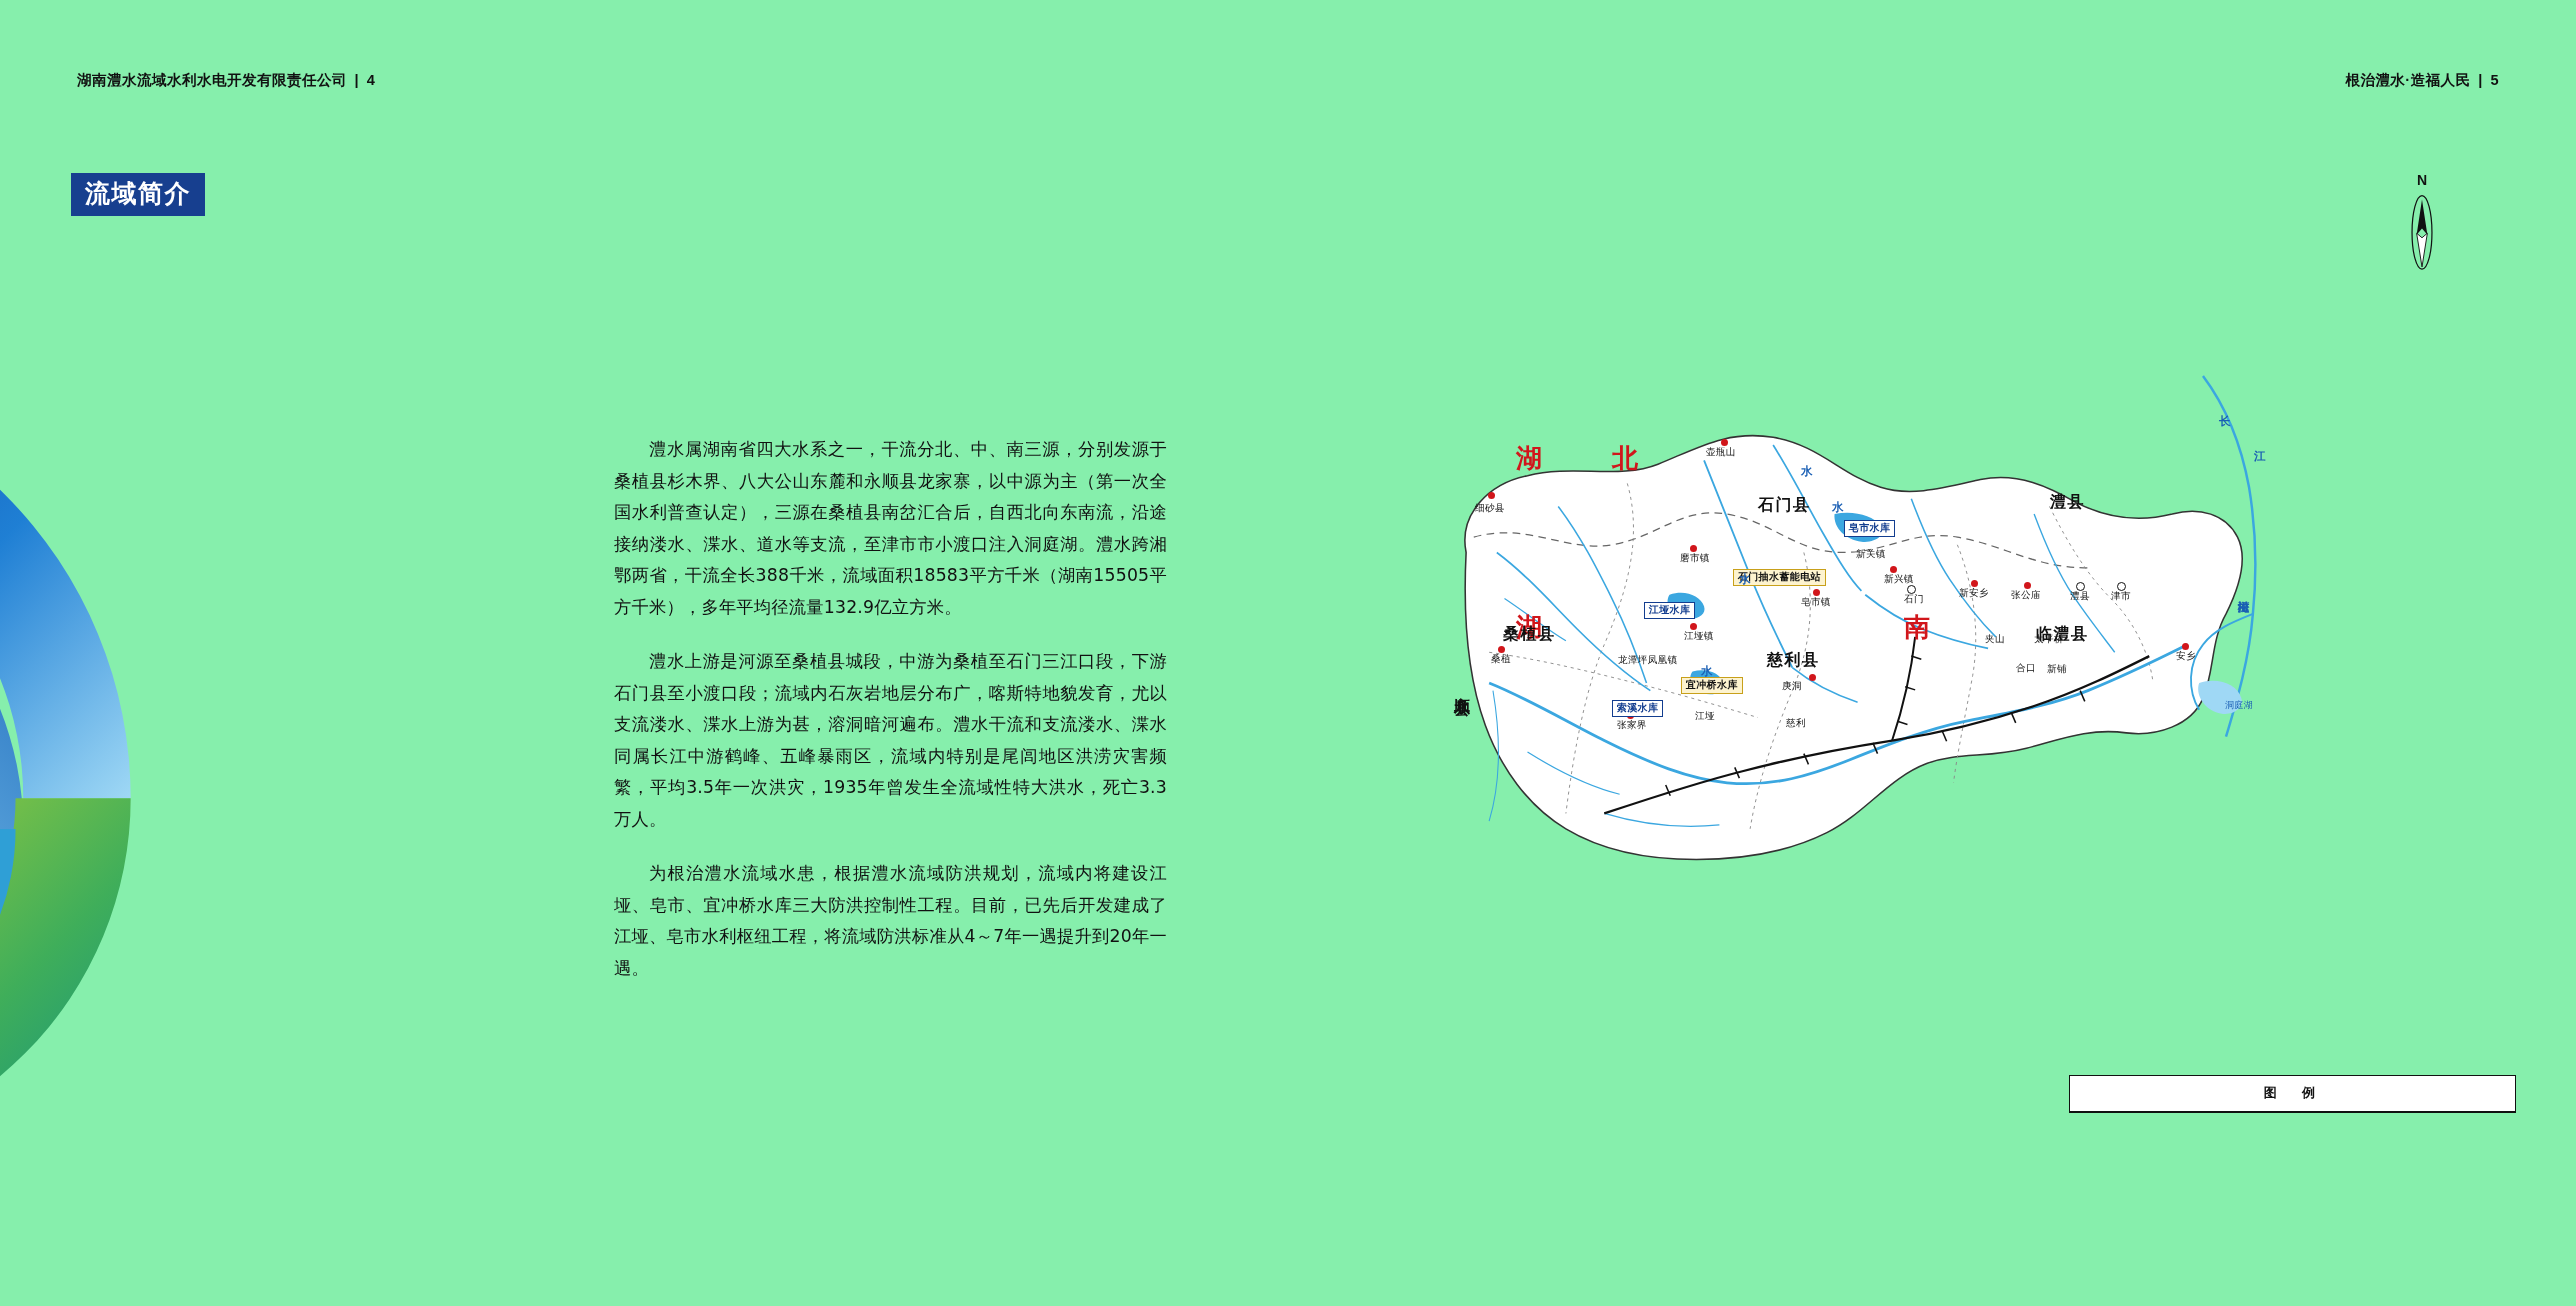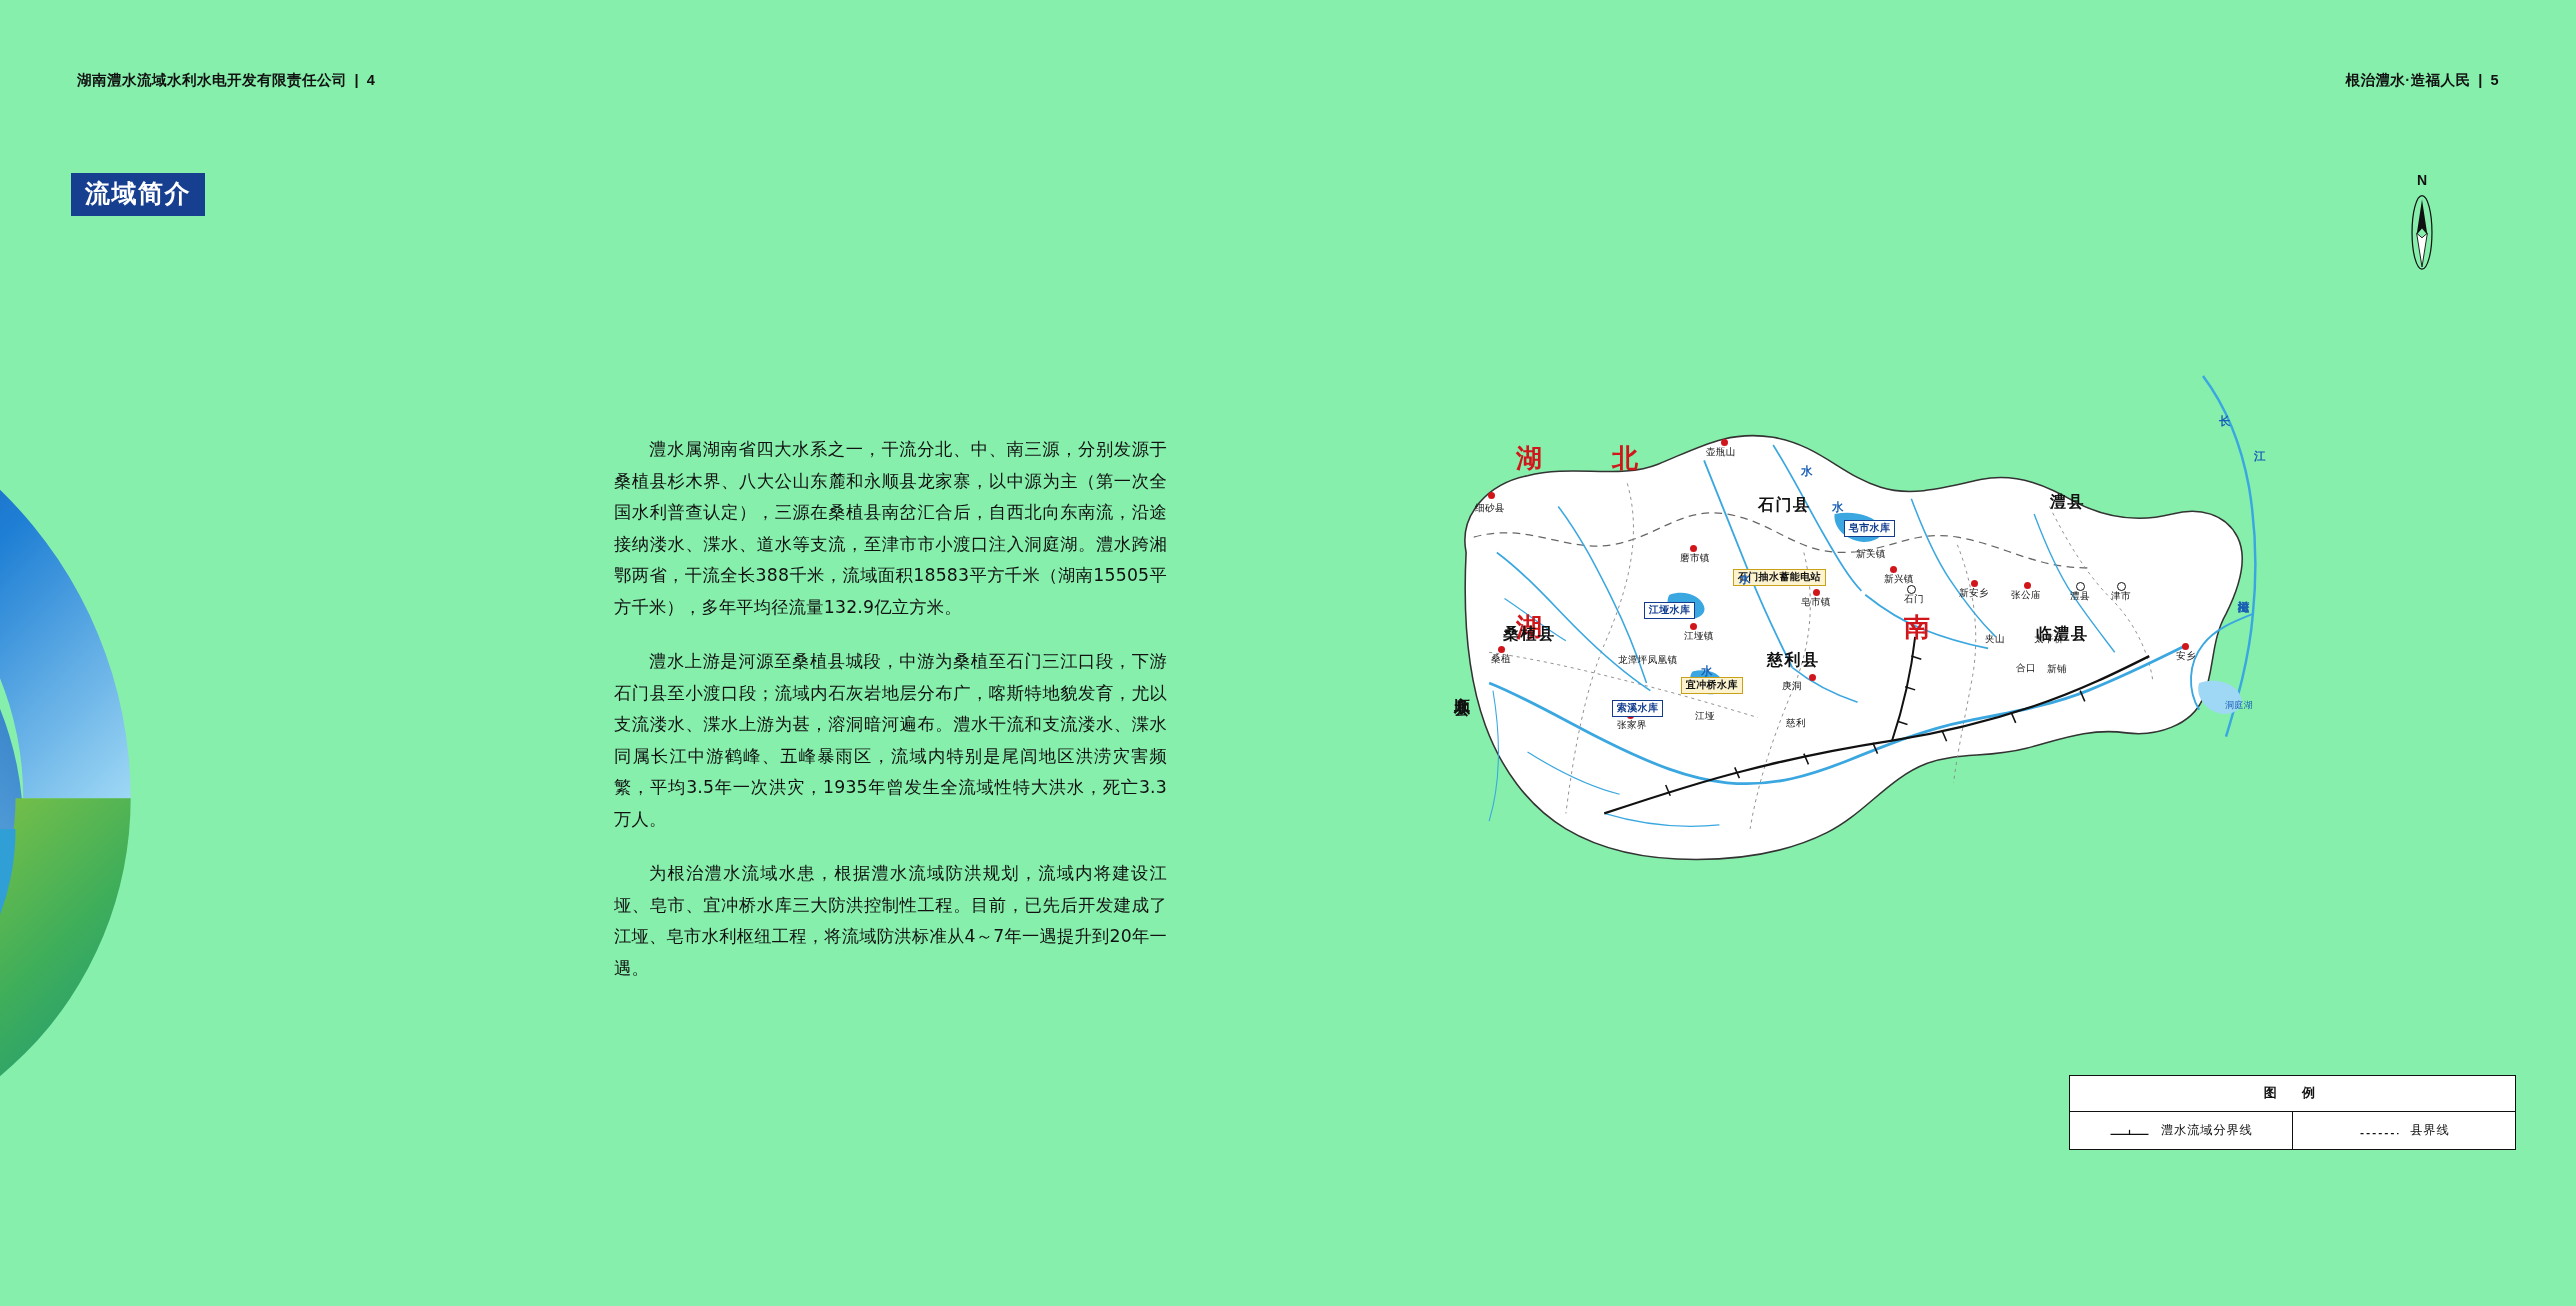--- a/index.html
+++ b/index.html
@@ -427,35 +427,16 @@
     <div class="map-label lbl-river" style="left:427px; top:144px;">水</div>
     <div class="map-label lbl-river" style="left:458px; top:180px;">水</div>
     <div class="map-label lbl-river" style="left:365px; top:252px;">水</div>
     <div class="map-label lbl-river" style="left:327px; top:344px;">水</div>
     <div class="map-label lbl-river-v" style="left:863px; top:270px; height:60px;">松滋河</div>
     <div class="map-label lbl-lake" style="left:851px; top:379px;">洞庭湖</div>
   </div>
 
   <div class="legend">
     <div class="legend-title">图　例</div>
-    <div class="legend-row">
-      <div class="legend-cell">
-        <span class="legend-sym">
-          <svg width="41" height="9.2" viewBox="0 0 54 12" xmlns="http://www.w3.org/2000/svg">
-            <line x1="2" y1="7" x2="52" y2="7" stroke="#111" stroke-width="1.6"></line>
-            <line x1="27" y1="1" x2="27" y2="7" stroke="#111" stroke-width="1.6"></line>
-          </svg>
-        </span>
-        <span class="legend-txt">澧水流域分界线</span>
-      </div>
-      <div class="legend-cell">
-        <span class="legend-sym">
-          <svg width="41" height="9.2" viewBox="0 0 54 12" xmlns="http://www.w3.org/2000/svg">
-            <line x1="2" y1="6" x2="52" y2="6" stroke="#111" stroke-width="1.4" stroke-dasharray="4 4"></line>
-          </svg>
-        </span>
-        <span class="legend-txt">县界线</span>
-      </div>
-    </div>
   </div>
 
 </div>
 
 
 </body></html>

